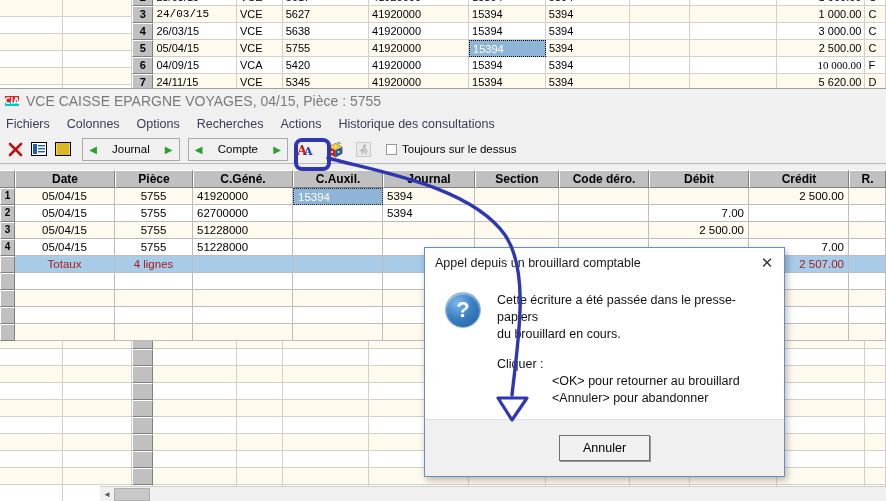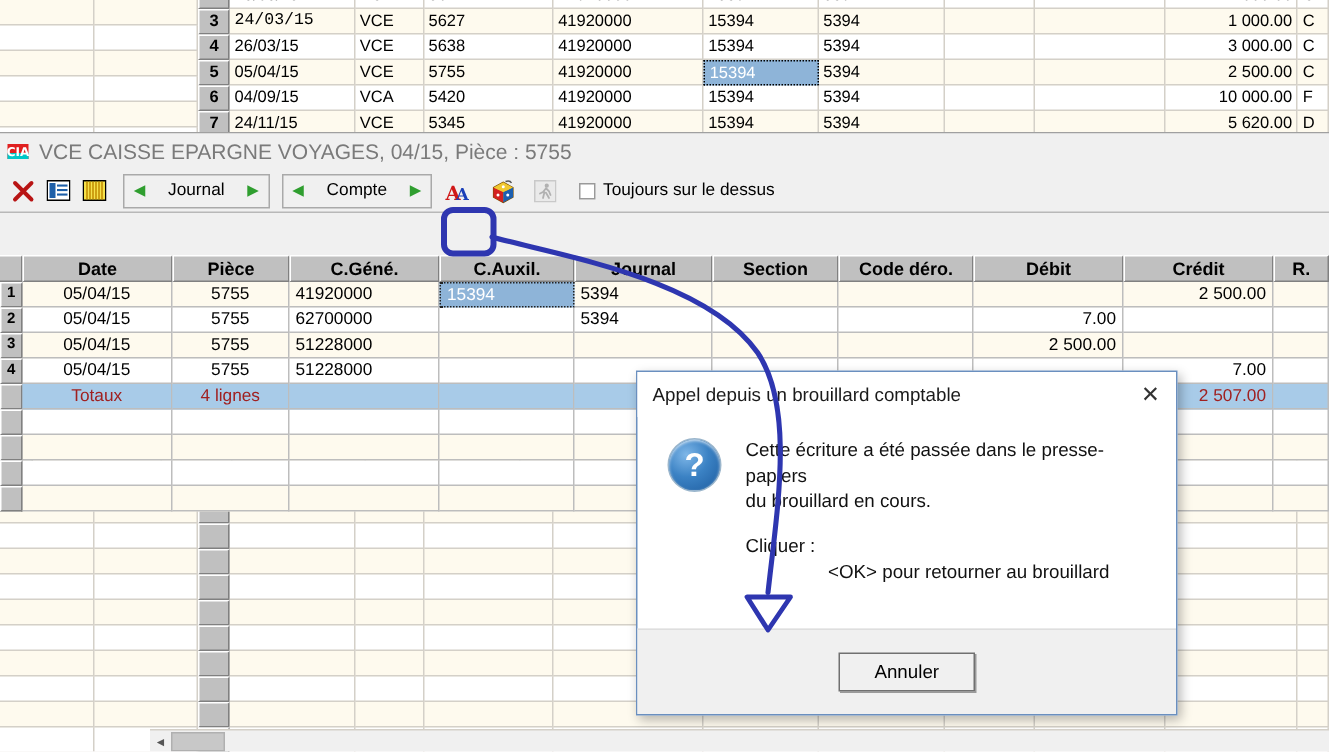--- a/index.html
+++ b/index.html
@@ -414,21 +414,21 @@
       <div class="bg-row odd">
         <div class="bg-rowhdr">6</div>
         <div class="bg-cell" style="width: 86px;">04/09/15</div>
         <div class="bg-cell" style="width: 47px;">VCA</div>
         <div class="bg-cell" style="width: 89px;">5420</div>
         <div class="bg-cell" style="width: 103px;">41920000</div>
         <div class="bg-cell" style="width: 79px;">15394</div>
         <div class="bg-cell" style="width: 87px;">5394</div>
         <div class="bg-cell" style="width: 61px;"></div>
         <div class="bg-cell" style="width: 90px;"></div>
-        <div class="bg-cell num" style="width: 91px;">10 000.00</div>
+        <div class="bg-cell num" style="width: 91px; font-family: Liberation Serif, serif;">10 000.00</div>
         <div class="bg-cell" style="width: 21px;">F</div>
       </div>
       <div class="bg-row even">
         <div class="bg-rowhdr">7</div>
         <div class="bg-cell" style="width: 86px;">24/11/15</div>
         <div class="bg-cell" style="width: 47px;">VCE</div>
         <div class="bg-cell" style="width: 89px;">5345</div>
         <div class="bg-cell" style="width: 103px;">41920000</div>
         <div class="bg-cell" style="width: 79px;">15394</div>
         <div class="bg-cell" style="width: 87px;">5394</div>
@@ -663,20 +663,28 @@
       <div class="app-icon">
         <svg width="16" height="16" viewBox="0 0 16 16">
           <rect x="1" y="3" width="14" height="10" fill="#e02020"></rect>
           <rect x="1" y="9" width="14" height="4" fill="#00c8c8"></rect>
           <text x="8" y="11" font-size="8" font-family="DejaVu Sans, sans-serif" fill="#ffffff" text-anchor="middle" font-weight="bold">CIA</text>
         </svg>
       </div>
       <div class="title-text">VCE CAISSE EPARGNE VOYAGES, 04/15, Pièce : 5755</div>
     </div>
 
+    <div class="menubar">
+      <div class="menu-item">Fichiers</div>
+      <div class="menu-item">Colonnes</div>
+      <div class="menu-item">Options</div>
+      <div class="menu-item">Recherches</div>
+      <div class="menu-item">Actions</div>
+      <div class="menu-item">Historique des consultations</div>
+    </div>
 
     <div class="toolbar">
       <div class="tb-btn">
         <svg width="15" height="15" viewBox="0 0 15 15">
           <path d="M2,2 L13,13 M13,2 L2,13" stroke="#b81414" stroke-width="2.6" stroke-linecap="round"></path>
         </svg>
       </div>
       <div class="tb-btn">
         <svg width="16" height="14" viewBox="0 0 16 14">
           <rect x="0.5" y="0.5" width="15" height="13" fill="#ffffff" stroke="#000"></rect>
@@ -879,20 +887,21 @@
       <div class="dlg-close">✕</div>
     </div>
     <div class="dlg-body">
       <div class="q-icon">?</div>
       <div class="dlg-msg">
         <div>Cette écriture a été passée dans le presse-papiers</div>
         <div>du brouillard en cours.</div>
         <div class="spacer"></div>
         <div>Cliquer :</div>
         <div class="indent">&lt;OK&gt; pour retourner au brouillard</div>
+        <div class="indent">&lt;Annuler&gt; pour abandonner</div>
       </div>
     </div>
     <div class="dlg-footer">
       <div class="dlg-btn">Annuler</div>
     </div>
   </div>
 
   <div id="hscroll">
     <div class="hs-arrow">◄</div>
     <div class="hs-thumb"></div>

